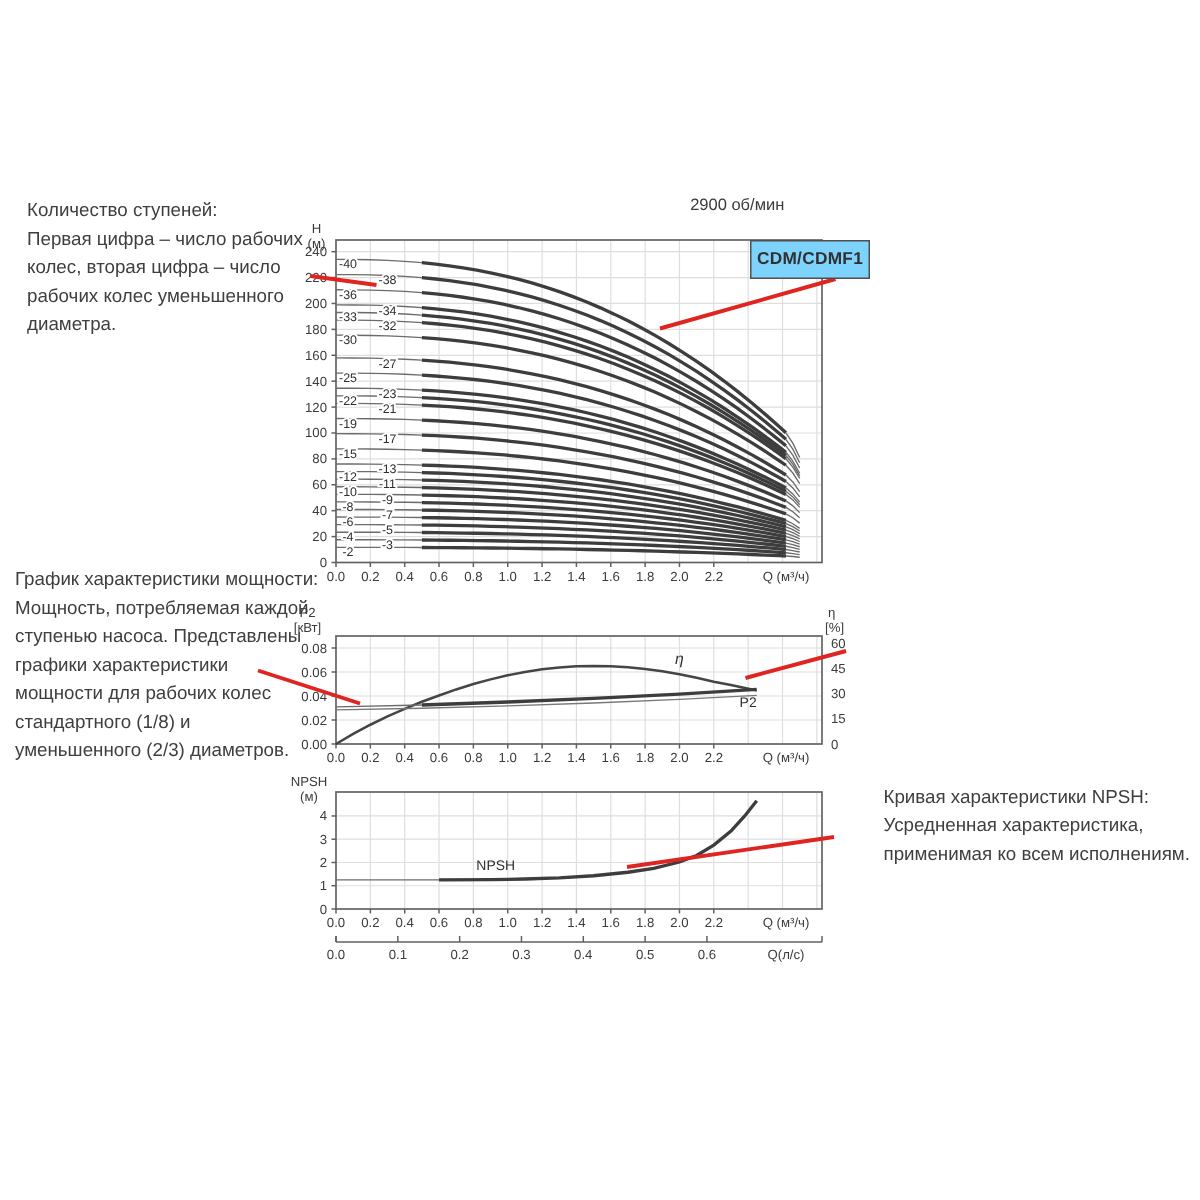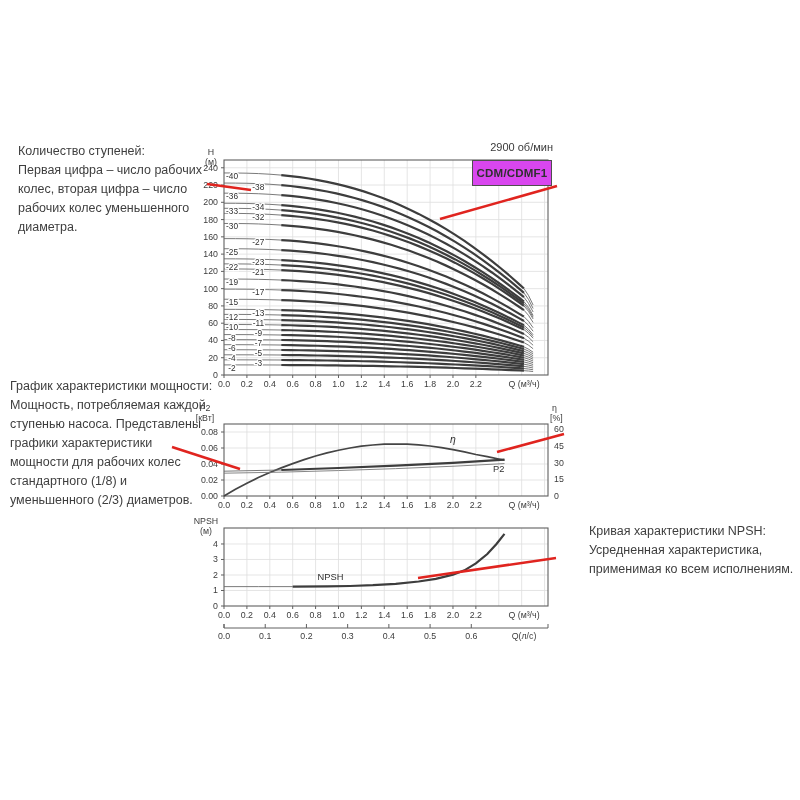--- a/index.html
+++ b/index.html
@@ -1,24 +1,24 @@
 <!DOCTYPE html>
 <html><head>
 <meta charset="utf-8">
 <style>
   html,body{margin:0;padding:0;background:#ffffff;}
   body{width:800px;height:800px;position:relative;overflow:hidden;
        font-family:"Liberation Sans",sans-serif;}
   .stage{position:absolute;inset:0;}
   .ann{position:absolute;white-space:pre-line;font-size:12.5px;line-height:19px;
        color:#3e3e3e;}
-  #rpm-label{position:absolute;left:430px;top:141px;width:123px;text-align:right;
+  #rpm-label{position:absolute;left:430px;top:131px;width:123px;text-align:center;
        font-size:11px;color:#3a3a3a;}
-  #model-box{position:absolute;left:472px;top:160px;width:78px;height:24px;
-       border:1.4px solid #4f4f4f;background:#d946ef;text-align:center;
+  #model-box{position:absolute;left:500px;top:160px;width:78px;height:24px;
+       border:1.4px solid #4f4f4f;background:#7dd3fc;text-align:center;
        line-height:24px;font-size:11.5px;font-weight:bold;color:#303030;
        letter-spacing:.2px;z-index:3;}
   svg#charts{position:absolute;left:0;top:0;z-index:1;}
   svg text{font-family:"Liberation Sans",sans-serif;}
   .grid{stroke:#dedede;stroke-width:.8;}
   .frame{fill:none;stroke:#606060;stroke-width:1.1;}
   .tick{stroke:#606060;stroke-width:1;}
   .tlab{font-size:8.8px;fill:#3c3c3c;}
   .cthin{fill:none;stroke:#6b6b6b;stroke-width:.9;}
   .cthin2{fill:none;stroke:#787878;stroke-width:.9;}
@@ -27,21 +27,21 @@
   .qlbl{font-size:8.3px;fill:#2f2f2f;stroke:#ffffff;stroke-width:2.6px;paint-order:stroke;}
   .clbl{font-size:9.3px;fill:#2f2f2f;}
   .eta{font-size:10.5px;font-style:italic;fill:#2f2f2f;}
   .leader{stroke-width:2.6;fill:none;}
 </style>
 </head>
 <body>
 
 <div class="stage">
 
-  <div class="ann" style="left:18px;top:142px;width:205px;">Количество ступеней:
+  <div class="ann" style="left:18px;top:131px;width:205px;">Количество ступеней:
 Первая цифра – число рабочих
 колес, вторая цифра – число
 рабочих колес уменьшенного
 диаметра.</div>
 
 
   <div class="ann" style="left:10px;top:377px;width:212px;">График характеристики мощности:
 Мощность, потребляемая каждой
 ступенью насоса. Представлены
 графики характеристики

